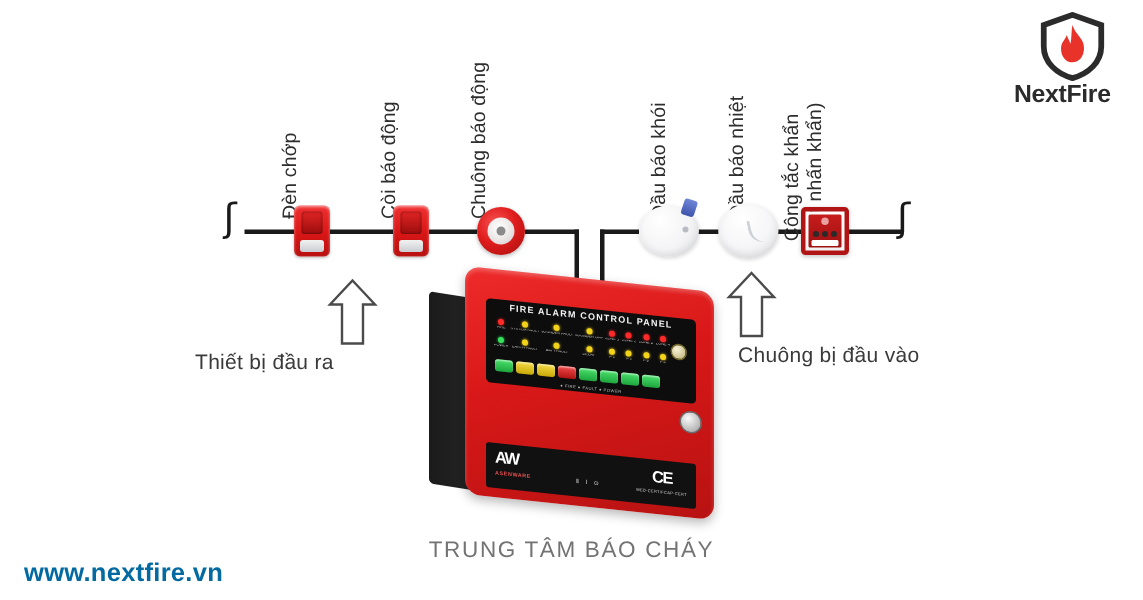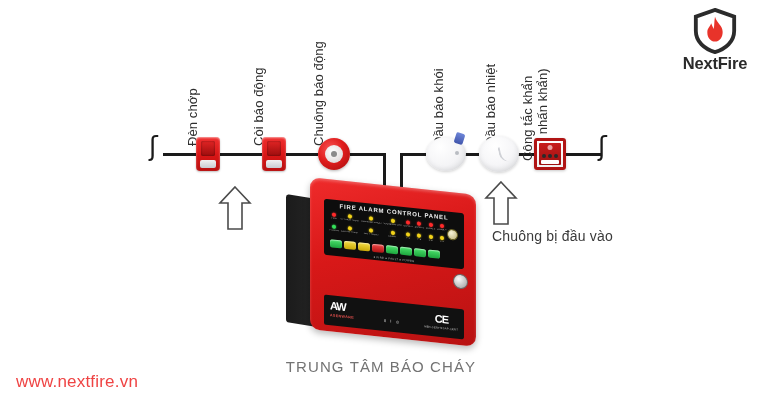--- a/index.html
+++ b/index.html
@@ -18,21 +18,20 @@
     overflow: hidden;
   }
 
   
   .logo-wrap {
     position: absolute;
     left: 676px;
     top: 8px;
     width: 78px;
     height: 76px;
-    text-align: center;
   }
   .logo-mark {
     width: 46px;
     height: 46px;
     margin: 0 auto;
     display: block;
   }
   .logo-text {
     font-size: 16.5px;
     font-weight: bold;
@@ -42,23 +41,23 @@
     line-height: 1;
     white-space: nowrap;
   }
 
   
   .site-url {
     position: absolute;
     left: 16px;
     top: 372px;
     font-size: 17px;
-    color: #ef4444;
+    color: #0369a1;
     letter-spacing: 0.2px;
-    font-weight: 400;
+    font-weight: 700;
   }
 
   
   .panel-caption {
     position: absolute;
     left: 0;
     top: 358px;
     width: 762px;
     text-align: center;
     font-size: 15px;
@@ -464,20 +463,21 @@
           <i></i>
           <i></i>
         </span>
       <span class="strip"></span>
     </div>
   </div>
 
   <svg class="arrow-up" style="left:218px; top:185px;" viewBox="0 0 34 46">
     <path d="M17 2 L32 18 L24 18 L24 44 L10 44 L10 18 L2 18 Z" fill="#ffffff" stroke="#4b4b4b" stroke-width="1.6"></path>
   </svg>
+  <div class="flow-label" style="left:130px; top:233px;">Thiết bị đầu ra</div>
 
   <svg class="arrow-up" style="left:484px; top:180px;" viewBox="0 0 34 46">
     <path d="M17 2 L32 18 L24 18 L24 44 L10 44 L10 18 L2 18 Z" fill="#ffffff" stroke="#4b4b4b" stroke-width="1.6"></path>
   </svg>
   <div class="flow-label" style="left:492px; top:228px;">Chuông bị đầu vào</div>
 
   <div class="fac-panel">
     <div class="fac-back"></div>
     <div class="fac-body"></div>
 

